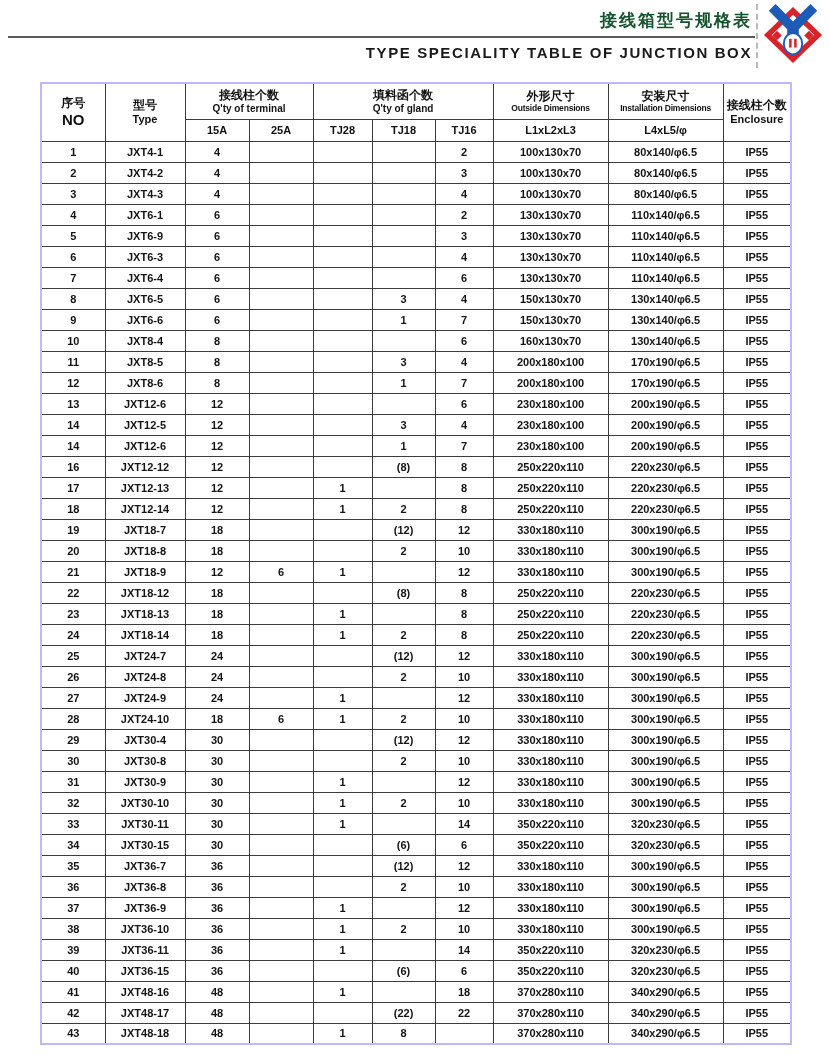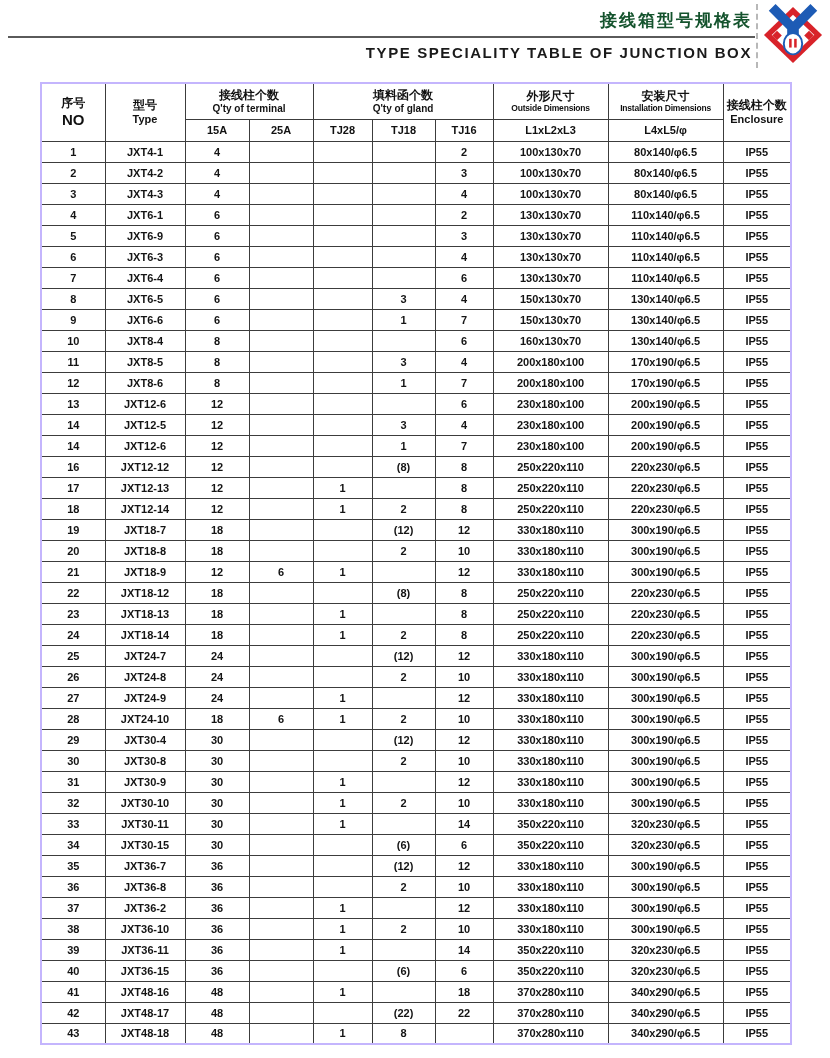--- a/index.html
+++ b/index.html
@@ -527,21 +527,21 @@
           <td></td>
           <td></td>
           <td>2</td>
           <td>10</td>
           <td>330x180x110</td>
           <td>300x190/φ6.5</td>
           <td>IP55</td>
         </tr>
         <tr>
           <td>37</td>
-          <td>JXT36-2</td>
+          <td>JXT36-9</td>
           <td>36</td>
           <td></td>
           <td>1</td>
           <td></td>
           <td>12</td>
           <td>330x180x110</td>
           <td>300x190/φ6.5</td>
           <td>IP55</td>
         </tr>
         <tr>

